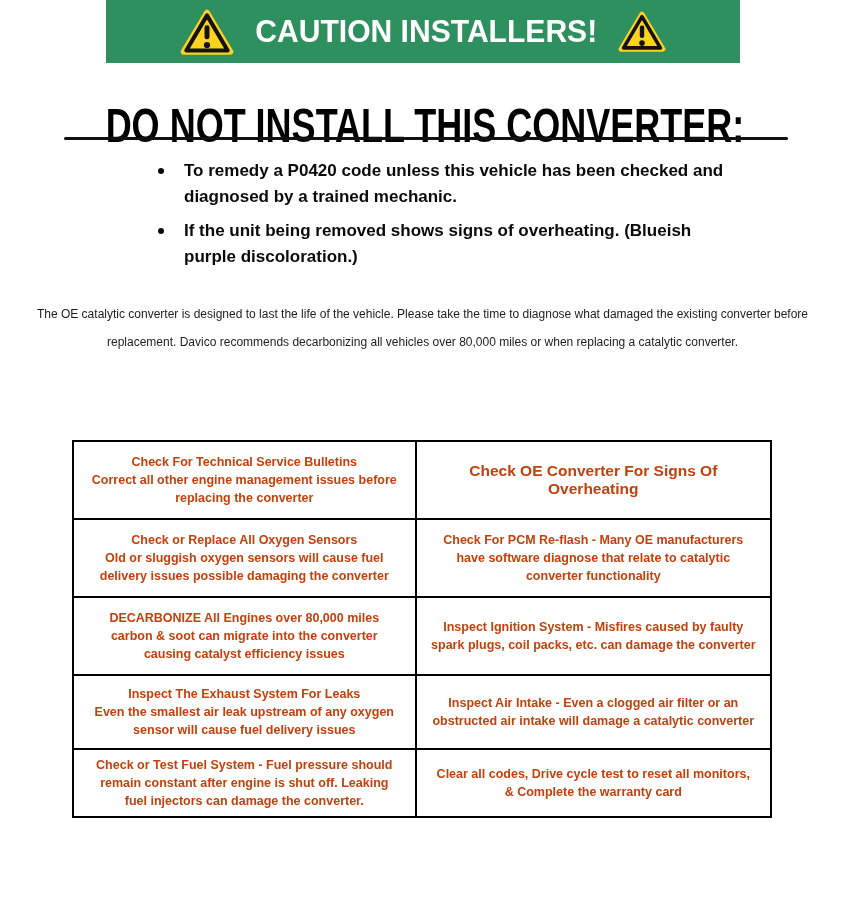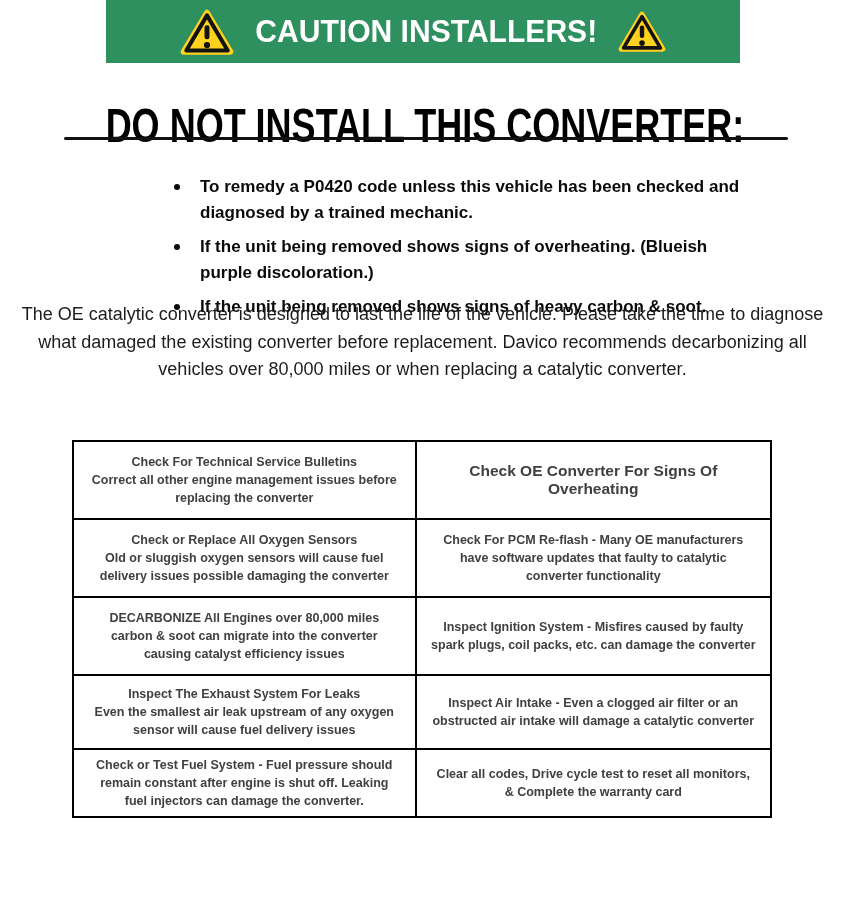--- a/index.html
+++ b/index.html
@@ -33,56 +33,56 @@
   }
 
   .divider {
     position:absolute; top:137px; left:64px; width:724px; height:3px;
     background:#111; border-radius:2px;
   }
 
   
   .bullets {
     position:absolute; top:158px; left:148px; width:580px;
-    margin:16px; padding:0; list-style:none;
+    margin:0; padding:0; list-style:none;
   }
   .bullets li {
     position:relative; padding-left:36px; margin-bottom:8px;
     font-weight:bold; font-size:17px; line-height:26px; color:#0a0a0a;
   }
   .bullets li::before {
     content:""; position:absolute; left:10px; top:10px;
     width:6px; height:6px; border-radius:50%; background:#0a0a0a;
   }
 
   
   .intro {
     position:absolute; top:301px; left:8px; width:829px;
-    text-align:center; font-size:18px; line-height:27.5px;
+    text-align:center; font-size:12px; line-height:27.5px;
     font-weight:400; color:#1c1c1c; margin:0;
   }
 
   
   .keys-heading {
     position:absolute; top:388px; left:0; width:100%;
     text-align:center; font-weight:bold; font-size:25px; letter-spacing:-0.2px;
     text-decoration:underline; text-decoration-thickness:2.5px; text-underline-offset:4px;
     margin:0; color:#0a0a0a;
   }
 
   
   .keys-table {
     position:absolute; top:440px; left:72px; width:700px;
     border-collapse:collapse; table-layout:fixed;
   }
   .keys-table td {
     border:2.5px solid #000;
     text-align:center; vertical-align:middle;
     font-weight:bold; font-size:12.5px; line-height:18px;
-    padding:6px 14px; white-space:pre-line; color:#404040;
+    padding:6px 14px; white-space:pre-line; color:#c2410c;
   }
   .keys-table td.col-left  { width:49%; }
   .keys-table td.col-right { width:51%; }
   .keys-table tr:nth-child(1) { height:78px; }
   .keys-table tr:nth-child(2) { height:78px;padding-left:20px; }
   .keys-table tr:nth-child(3) { height:78px; }
   .keys-table tr:nth-child(4) { height:74px; }
   .keys-table tr:nth-child(5) { height:64px; }
   .keys-table tr:nth-child(6) { height:76px; }
   .keys-table tr:nth-child(1) td.col-right { font-size:15.5px; }
@@ -108,37 +108,36 @@
     </svg>
   </div>
 
   <h1 class="main-heading">DO NOT INSTALL THIS CONVERTER:</h1>
 
   <div class="divider"></div>
 
   <ul class="bullets">
     <li>To remedy a P0420 code unless this vehicle has been checked and diagnosed by a trained mechanic.</li>
     <li>If the unit being removed shows signs of overheating. (Blueish purple discoloration.)</li>
-    <li>If the unit being removed shows signs of heavy carbon &amp; soot.</li>
   </ul>
 
   <p class="intro">The OE catalytic converter is designed to last the life of the vehicle. Please take the time to diagnose what damaged the existing converter before replacement. Davico recommends decarbonizing all vehicles over 80,000 miles or when replacing a catalytic converter.</p>
 
 
   <table class="keys-table">
     <tbody>
       <tr>
         <td class="col-left">Check For Technical Service Bulletins
 Correct all other engine management issues before replacing the converter</td>
         <td class="col-right">Check OE Converter For Signs Of Overheating</td>
       </tr>
       <tr>
         <td class="col-left">Check or Replace All Oxygen Sensors
 Old or sluggish oxygen sensors will cause fuel delivery issues possible damaging the converter</td>
-        <td class="col-right">Check For PCM Re-flash - Many OE manufacturers have software updates that faulty to catalytic converter functionality</td>
+        <td class="col-right">Check For PCM Re-flash - Many OE manufacturers have software diagnose that relate to catalytic converter functionality</td>
       </tr>
       <tr>
         <td class="col-left">DECARBONIZE All Engines over 80,000 miles carbon &amp; soot can migrate into the converter causing catalyst efficiency issues</td>
         <td class="col-right">Inspect Ignition System - Misfires caused by faulty spark plugs, coil packs, etc. can damage the converter</td>
       </tr>
       <tr>
         <td class="col-left">Inspect The Exhaust System For Leaks
 Even the smallest air leak upstream of any oxygen sensor will cause fuel delivery issues</td>
         <td class="col-right">Inspect Air Intake - Even a clogged air filter or an obstructed air intake will damage a catalytic converter</td>
       </tr>

